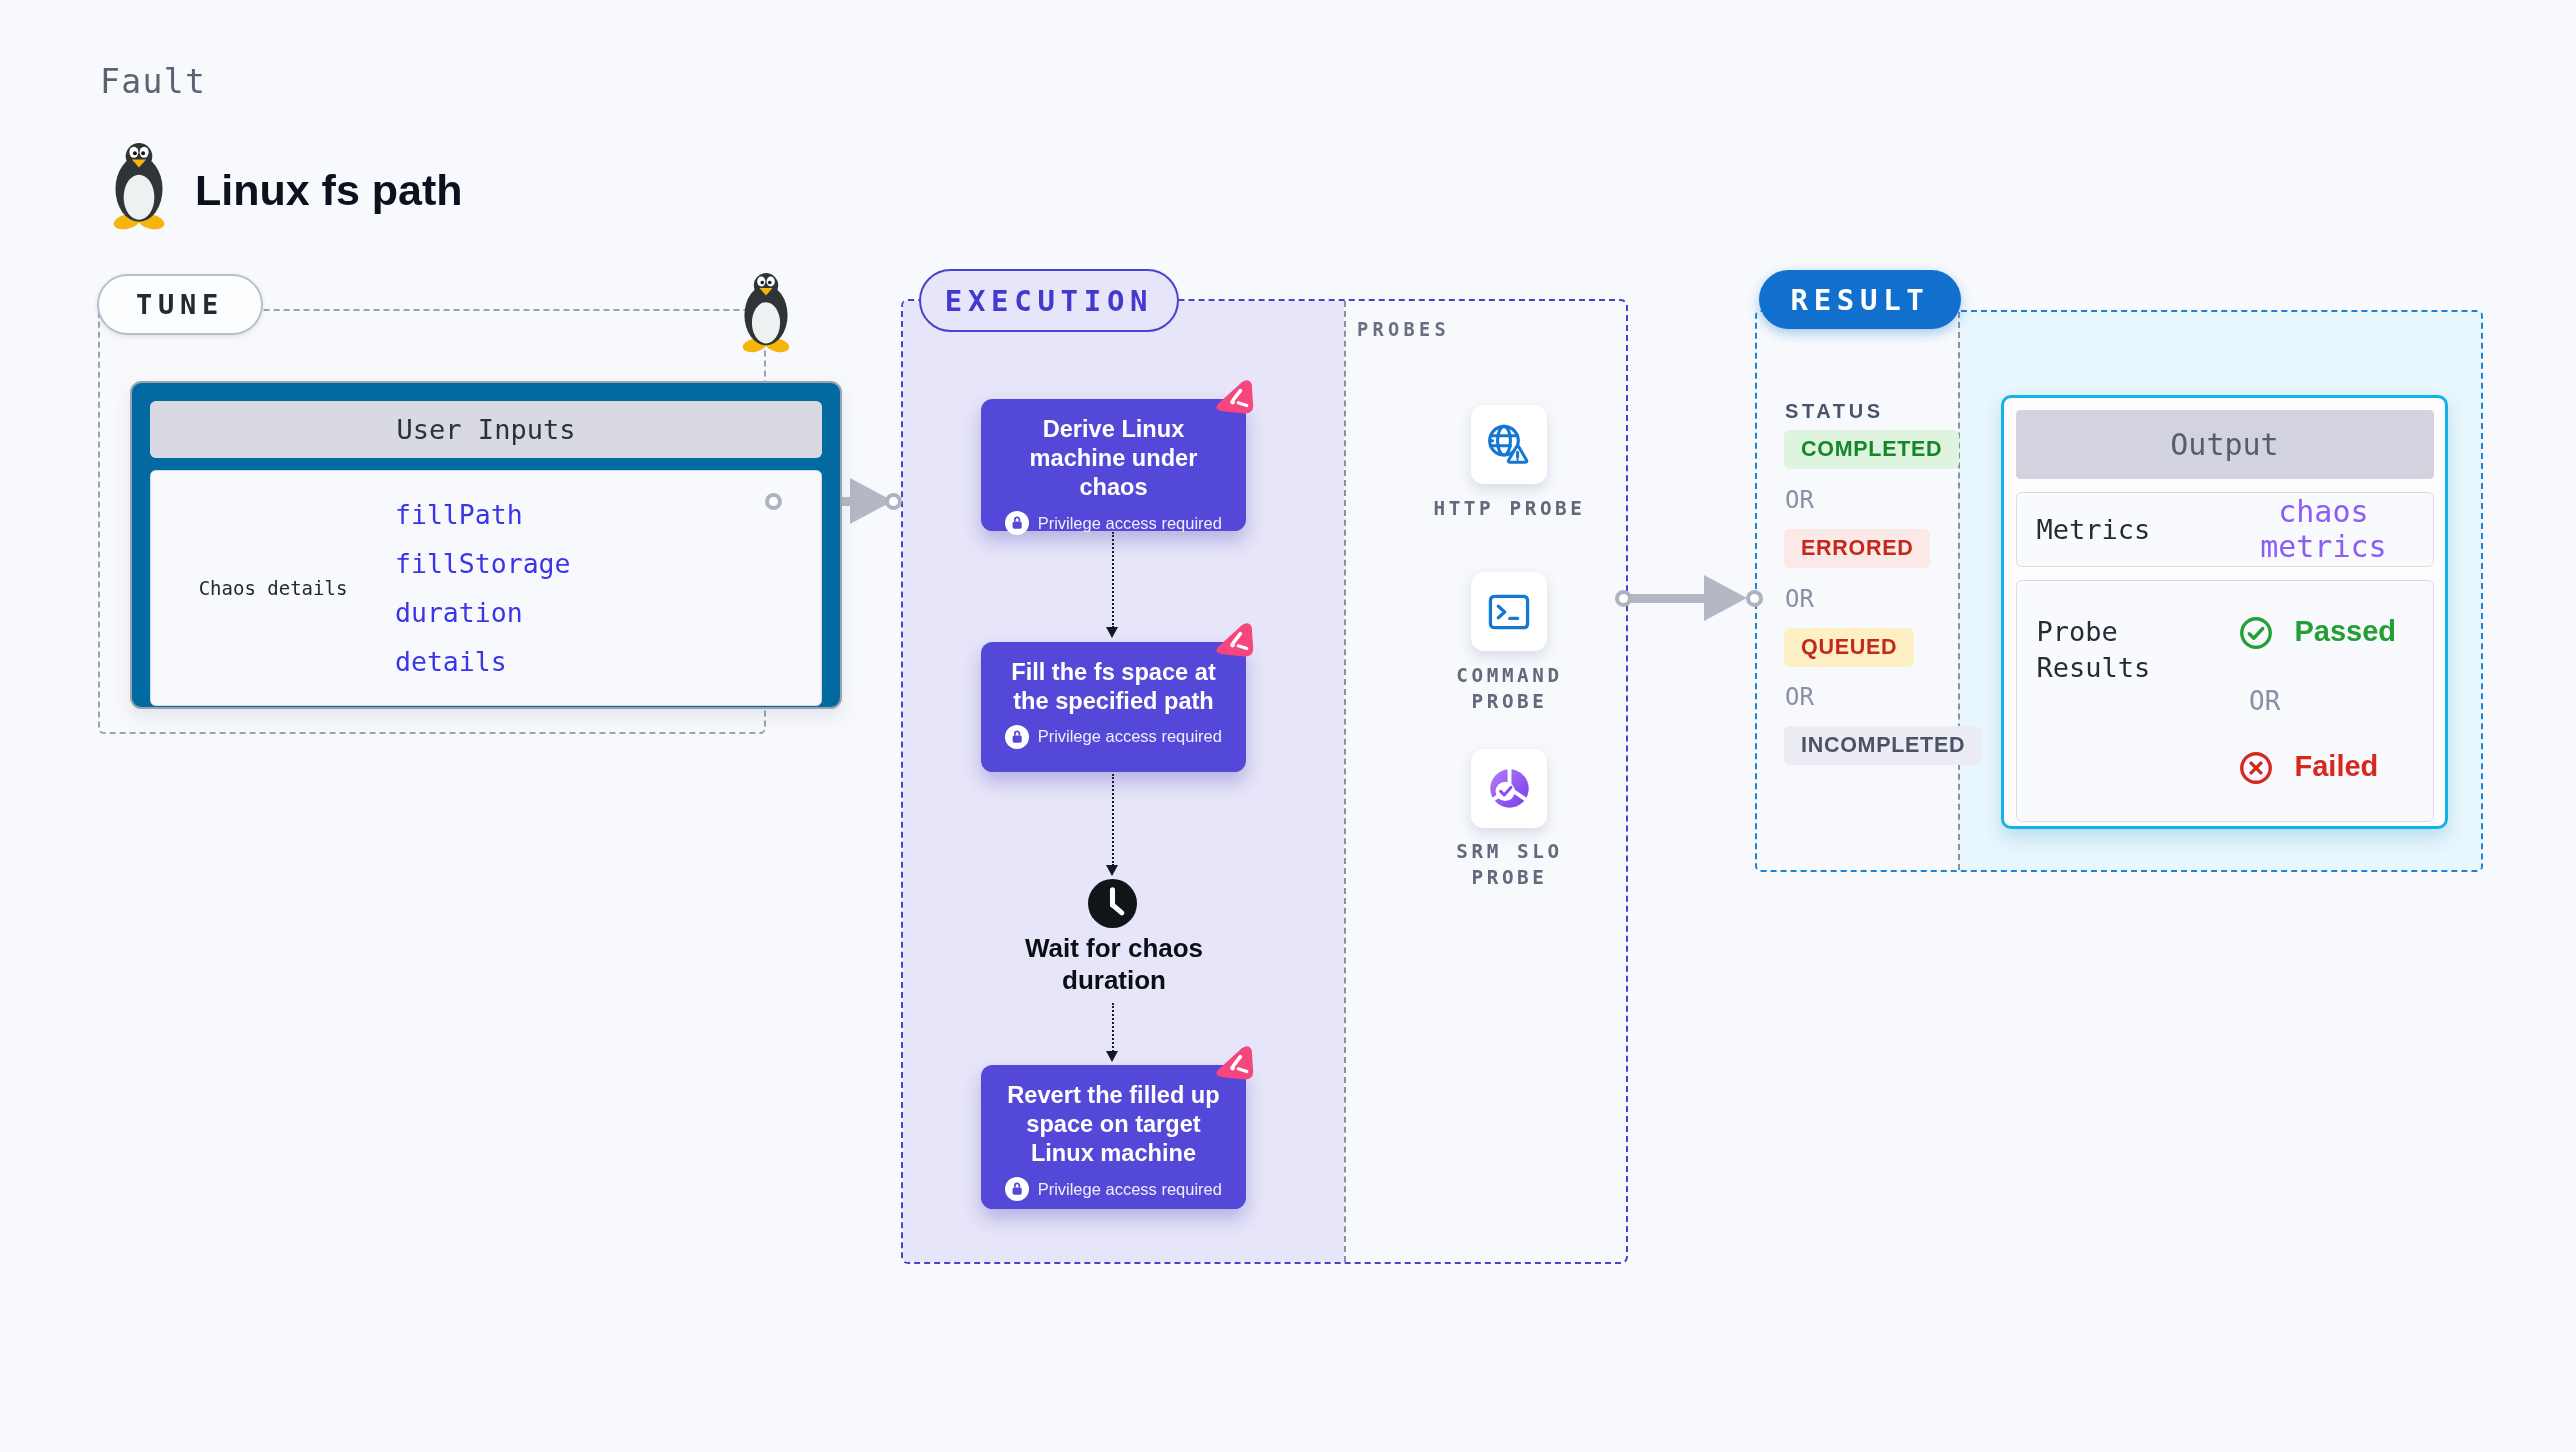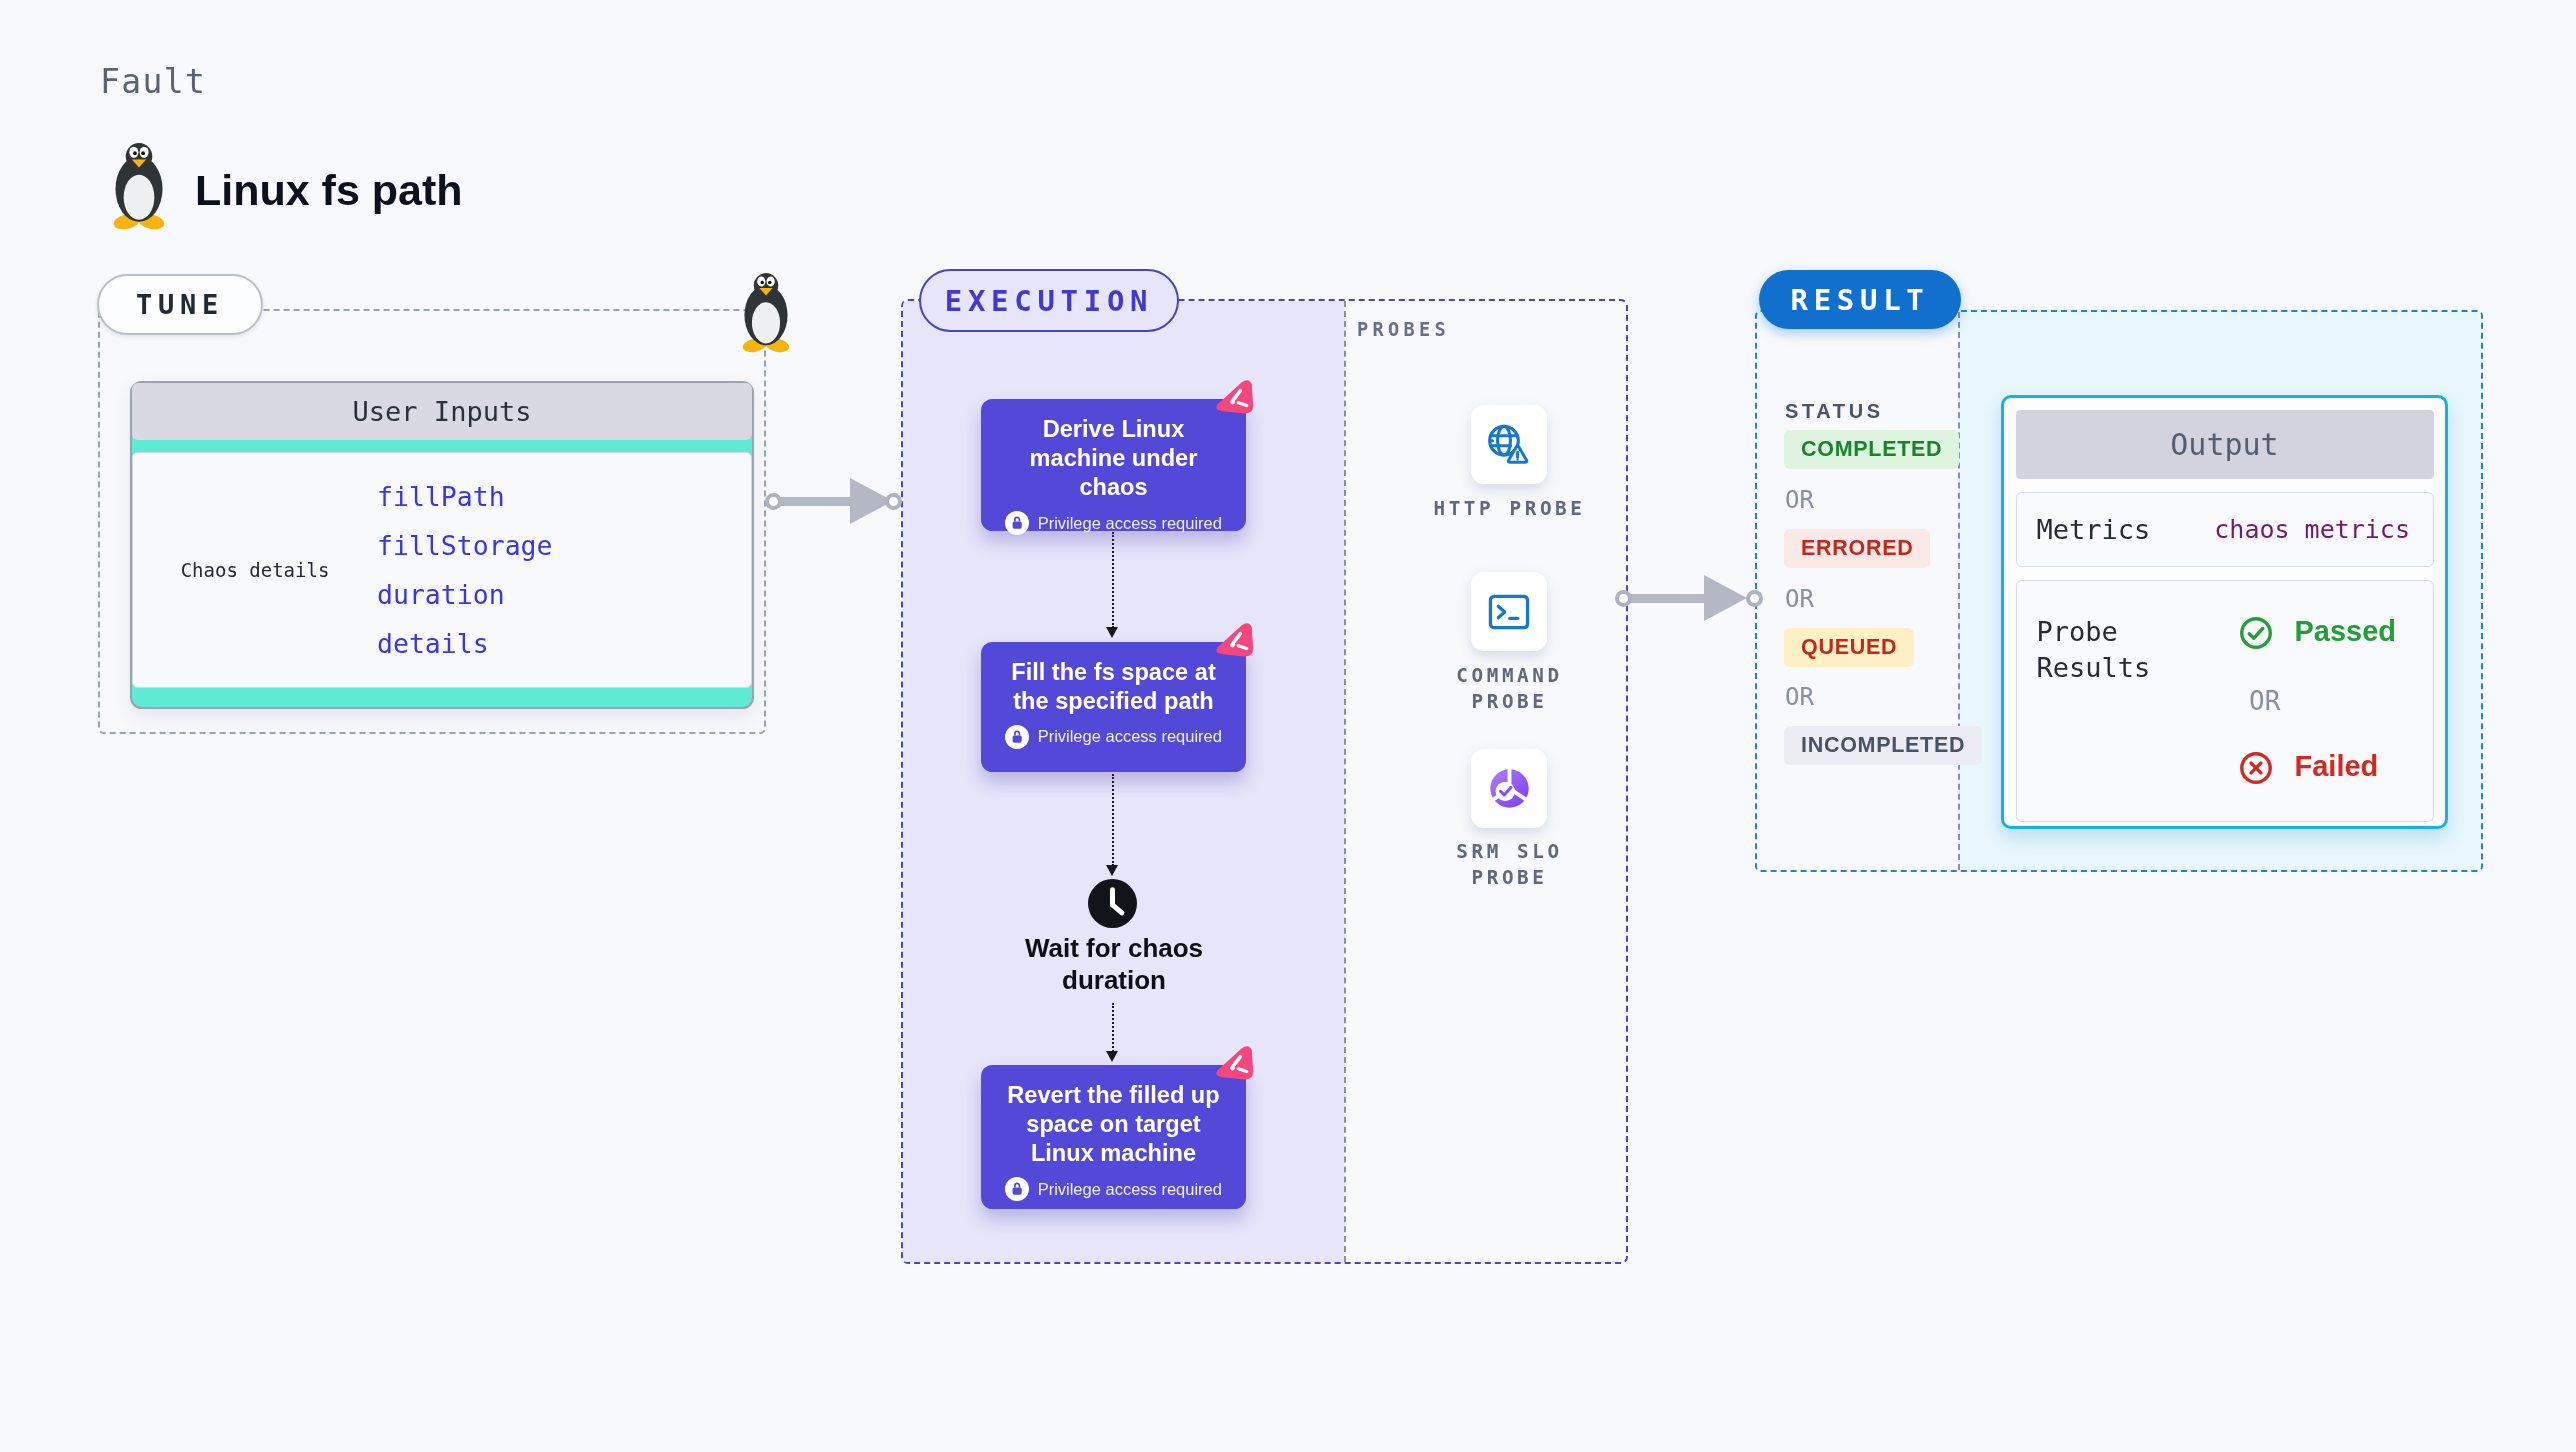--- a/index.html
+++ b/index.html
@@ -25,22 +25,22 @@
   
   .tune-box{left:98px;top:309px;width:664px;height:421px;border:2.1px dashed #9aa3b2;border-radius:5.7px;}
   .exec-box{left:901px;top:299px;width:723px;height:961px;border:2.9px dashed #4843ce;border-radius:7.2px;}
   .exec-fill{position:absolute;left:0;top:0;bottom:0;width:441px;background:#e6e5f9;border-radius:4.3px 0 0 4.3px;}
   .exec-divider{position:absolute;left:441px;top:0;bottom:0;border-left:2.1px dashed #8b919d;}
   .result-box{left:1755px;top:310px;width:724px;height:558px;border:2.9px dashed #1b84d7;border-radius:5.7px;}
   .result-fill{position:absolute;left:201px;top:0;bottom:0;right:0;background:#e8f6fd;border-radius:0 4.3px 4.3px 0;}
   .result-divider{position:absolute;left:201px;top:0;bottom:0;border-left:2.1px dashed #8b919d;}
 
   
-  .ui-card{left:130px;top:381px;width:624px;height:328px;background:#5eead4;border:2.1px solid #9aa2af;
-           border-radius:11.5px;box-shadow:0 7.2px 17px rgba(80,90,120,.12);padding:0;box-sizing:border-box;z-index:2;}
+  .ui-card{left:130px;top:381px;width:712px;height:328px;background:#0369a1;border:2.1px solid #9aa2af;
+           border-radius:11.5px;box-shadow:0 7.2px 17px rgba(80,90,120,.12);padding:18px;box-sizing:border-box;z-index:2;}
   .ui-header{height:57px;background:#d8d9e2;border-radius:5.7px;display:flex;align-items:center;justify-content:center;
              font-size:27px;color:#2a303c;}
   .ui-body{margin-top:11.5px;height:236px;border:1.4px solid #d3d6de;border-radius:5.7px;background:#f8f9fc;
            display:flex;box-sizing:border-box;}
   .ui-rowlabel{width:244px;display:flex;align-items:center;justify-content:center;font-size:19px;color:#232934;}
   .ui-values{flex:1;display:flex;flex-direction:column;justify-content:space-evenly;padding:10px 0;}
   .ui-value{font-size:26.5px;color:#3a36e8;}
 
   
   .conn-circle{width:17px;height:17px;border-radius:50%;background:#ffffff;border:4.3px solid #aeb3c0;box-sizing:border-box;z-index:5;}
@@ -77,21 +77,21 @@
   .or-label{left:1785px;font-size:24px;color:#8890a4;}
 
   
   .output-card{left:2001px;top:395px;width:447px;height:434px;background:#fdfdfe;border:3.6px solid #15b2e9;
                border-radius:10px;box-shadow:0 8.6px 17px rgba(30,140,190,.22);padding:11.5px;box-sizing:border-box;z-index:3;}
   .output-header{height:69px;background:#d2d3de;border-radius:4.3px;display:flex;align-items:center;justify-content:center;
                  font-size:30px;color:#565d6f;}
   .metrics-row{margin-top:13px;height:75px;border:1.4px solid #d9dce4;border-radius:5.7px;background:#f9fafd;
                display:flex;align-items:center;box-sizing:border-box;}
   .metrics-label{font-size:27px;color:#262b35;margin-left:20px;}
-  .metrics-value{font-size:25px;color:#701a75;margin-left:64px;text-align:center;}
+  .metrics-value{font-size:30px;color:#8b5cf6;margin-left:64px;text-align:center;}
   .proberes-row{margin-top:13px;height:242px;border:1.4px solid #d9dce4;border-radius:5.7px;background:#f9fafd;
                 display:flex;box-sizing:border-box;}
   .proberes-label{width:158px;padding:33px 0 0 20px;font-size:27px;color:#262b35;line-height:1.35;}
   .proberes-col{flex:1;display:flex;flex-direction:column;justify-content:space-evenly;padding-left:43px;}
   .verdict{display:flex;align-items:flex-start;gap:21px;}
   .verdict-text{font-size:29px;font-weight:bold;}
   .passed{color:#22a035;}
   .failed{color:#d6281e;}
   .verdict-or{font-size:26px;color:#8890a4;padding-left:11.5px;}
 </style>

